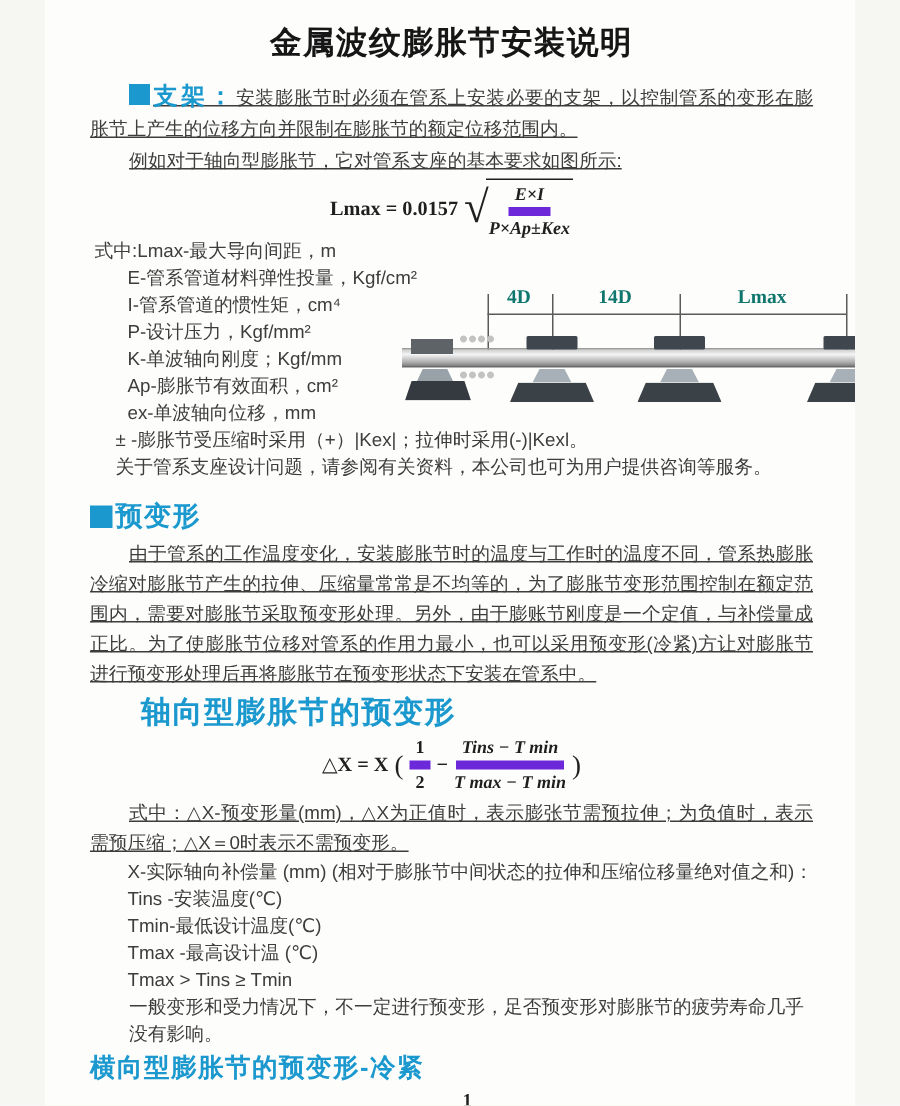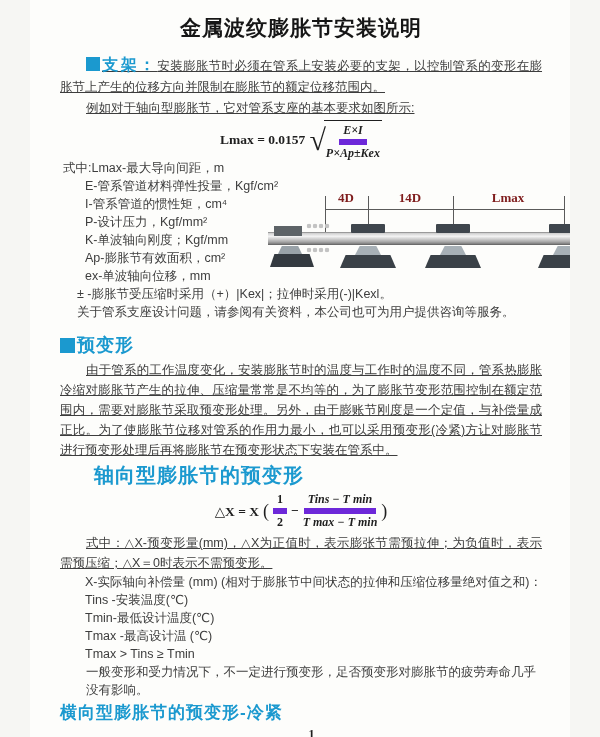--- a/index.html
+++ b/index.html
@@ -58,21 +58,21 @@
   .d-note { padding-left: 17px; }
 
   
   .diagram { position: absolute; left: 238px; top: 188px; width: 358px; height: 96px; }
   .dim-line { position: absolute; top: 21px; left: 57px; width: 239px; border-top: 1px solid #5a5a5a; }
   .tick { position: absolute; top: 8px; width: 1px; height: 38px; background: #5a5a5a; }
   .t0 { left: 57px; } .t1 { left: 100px; } .t2 { left: 185px; } .t3 { left: 296px; }
   .dim-label {
     position: absolute; top: 2px; transform: translateX(-50%);
     font-family: "Liberation Serif", "DejaVu Serif", serif;
-    font-weight: bold; font-size: 13px; color: #7f1d1d;
+    font-weight: bold; font-size: 13px; color: #0f766e;
     background: #fdfdfb; padding: 0 4px; line-height: 15px;
   }
   .l0 { left: 78px; } .l1 { left: 142px; } .l2 { left: 240px; }
   .pipe {
     position: absolute; left: 0; top: 44px; width: 358px; height: 13px;
     background: linear-gradient(to bottom, #cccccc 0%, #f4f4f4 30%, #a8a8a8 80%, #7c7c7c 100%);
     border-top: 1px solid #9a9a9a; border-bottom: 1px solid #6b6b6b;
   }
   .bellows-row {
     position: absolute; left: 38px; width: 24px; height: 8px;

